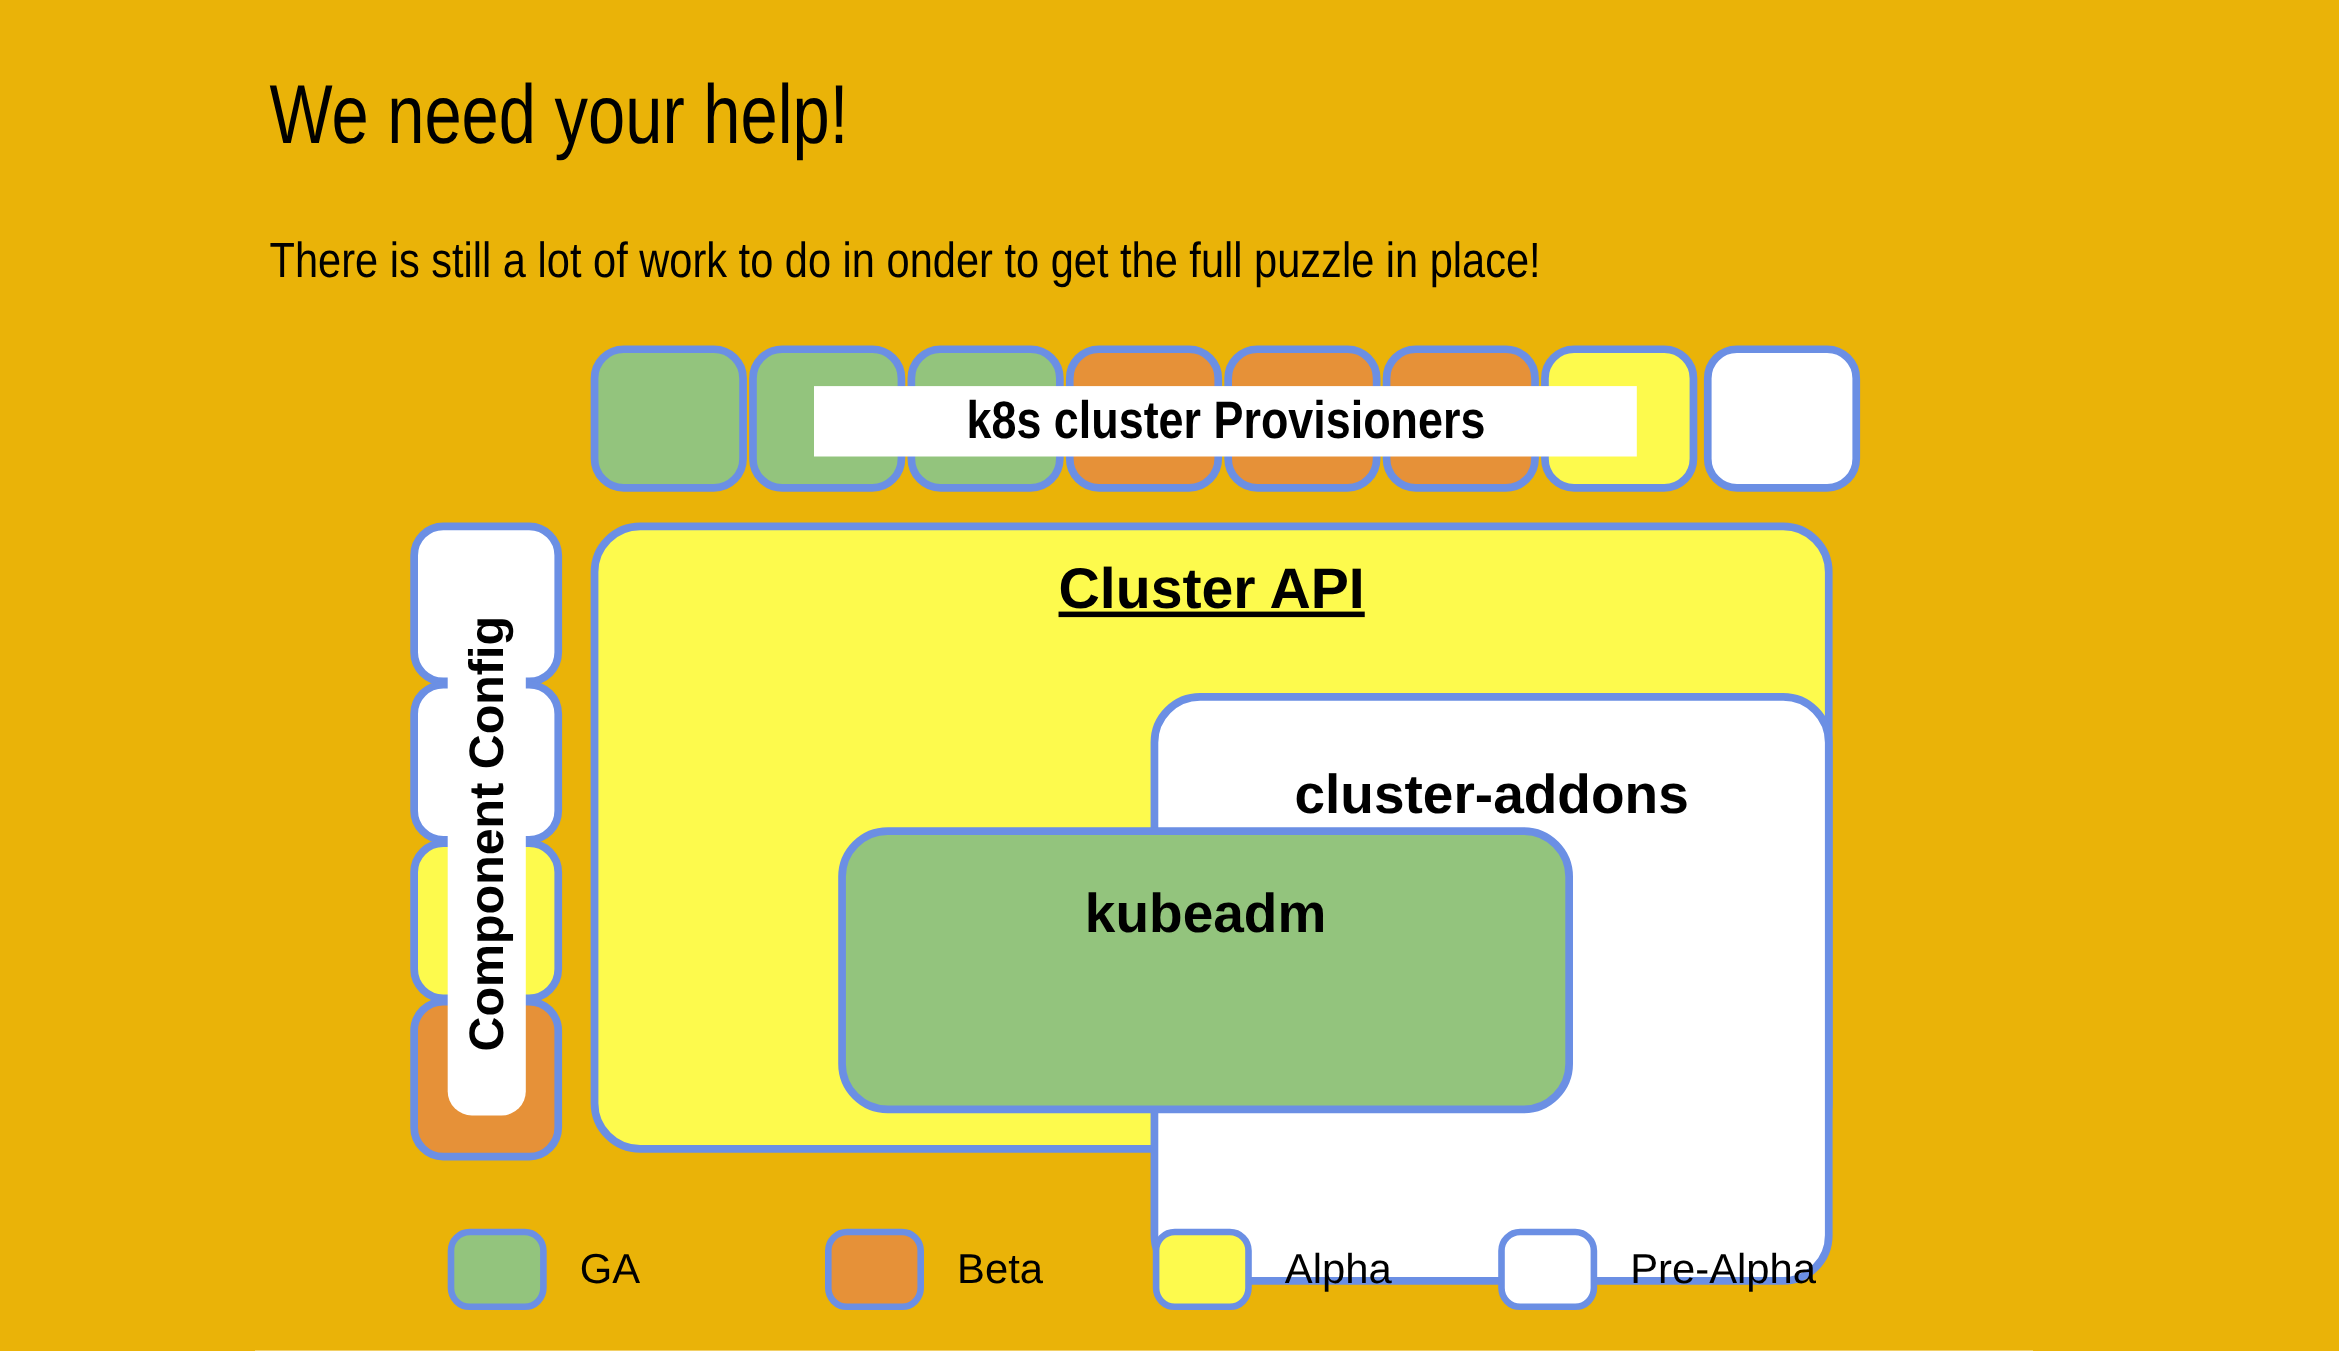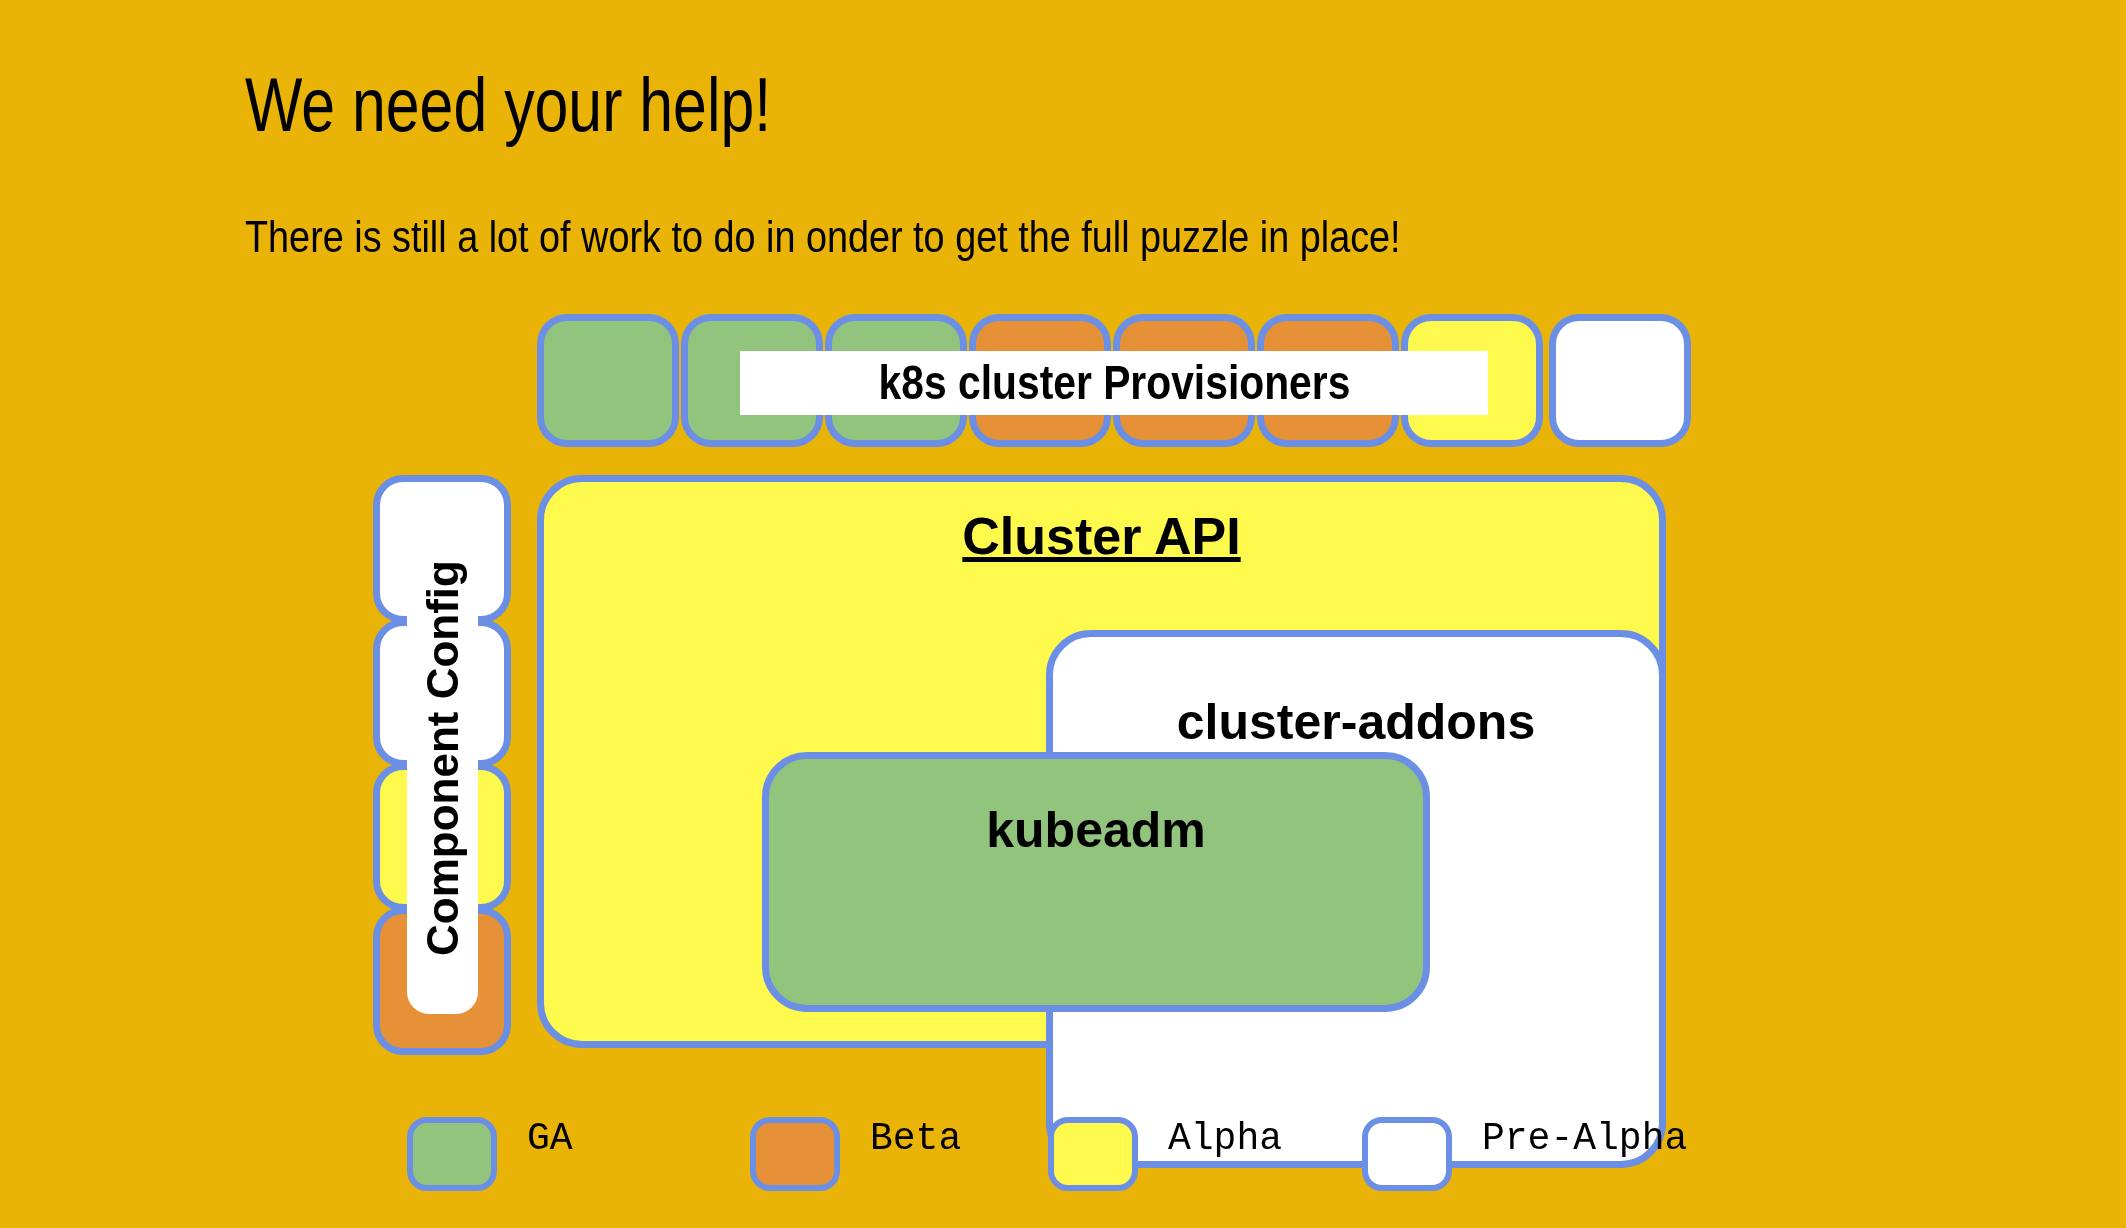--- a/index.html
+++ b/index.html
@@ -42,21 +42,21 @@
   #kubeadm{left:762px;top:752px;width:668px;height:260px;}
   #etcdadm{left:537px;top:918px;width:668px;height:130px;}
   .bigbox .boxlabel{display:block;text-align:center;font-weight:700;font-size:52px;white-space:nowrap;}
   #cluster-api .boxlabel{margin-top:24px;text-decoration:underline;}
   #cluster-addons .boxlabel{margin-top:56px;font-size:50px;}
   #kubeadm .boxlabel{margin-top:42px;font-size:50px;}
   #etcdadm .boxlabel{margin-top:18px;font-size:50px;}
   .squiggle{display:block;margin:2px auto 0;width:214px;height:12px;}
 
   
-  .legend-item{position:absolute;top:1117px;display:flex;align-items:flex-start;font-family:Liberation Mono, monospace;}
+  .legend-item{position:absolute;top:1117px;display:flex;align-items:center;}
   #lg0{left:407px}#lg1{left:750px}#lg2{left:1048px}#lg3{left:1362px}
   .swatch{width:90px;height:74px;border:6px solid var(--blue);border-radius:20px;background:#fff;flex:0 0 auto;}
   .legend-label{margin-left:30px;font-size:38px;font-weight:400;white-space:nowrap;}
 </style>
 </head>
 <body>
 
 <div id="canvas">
 
   <h1 class="title"><span class="cond">We need your help!</span></h1>

